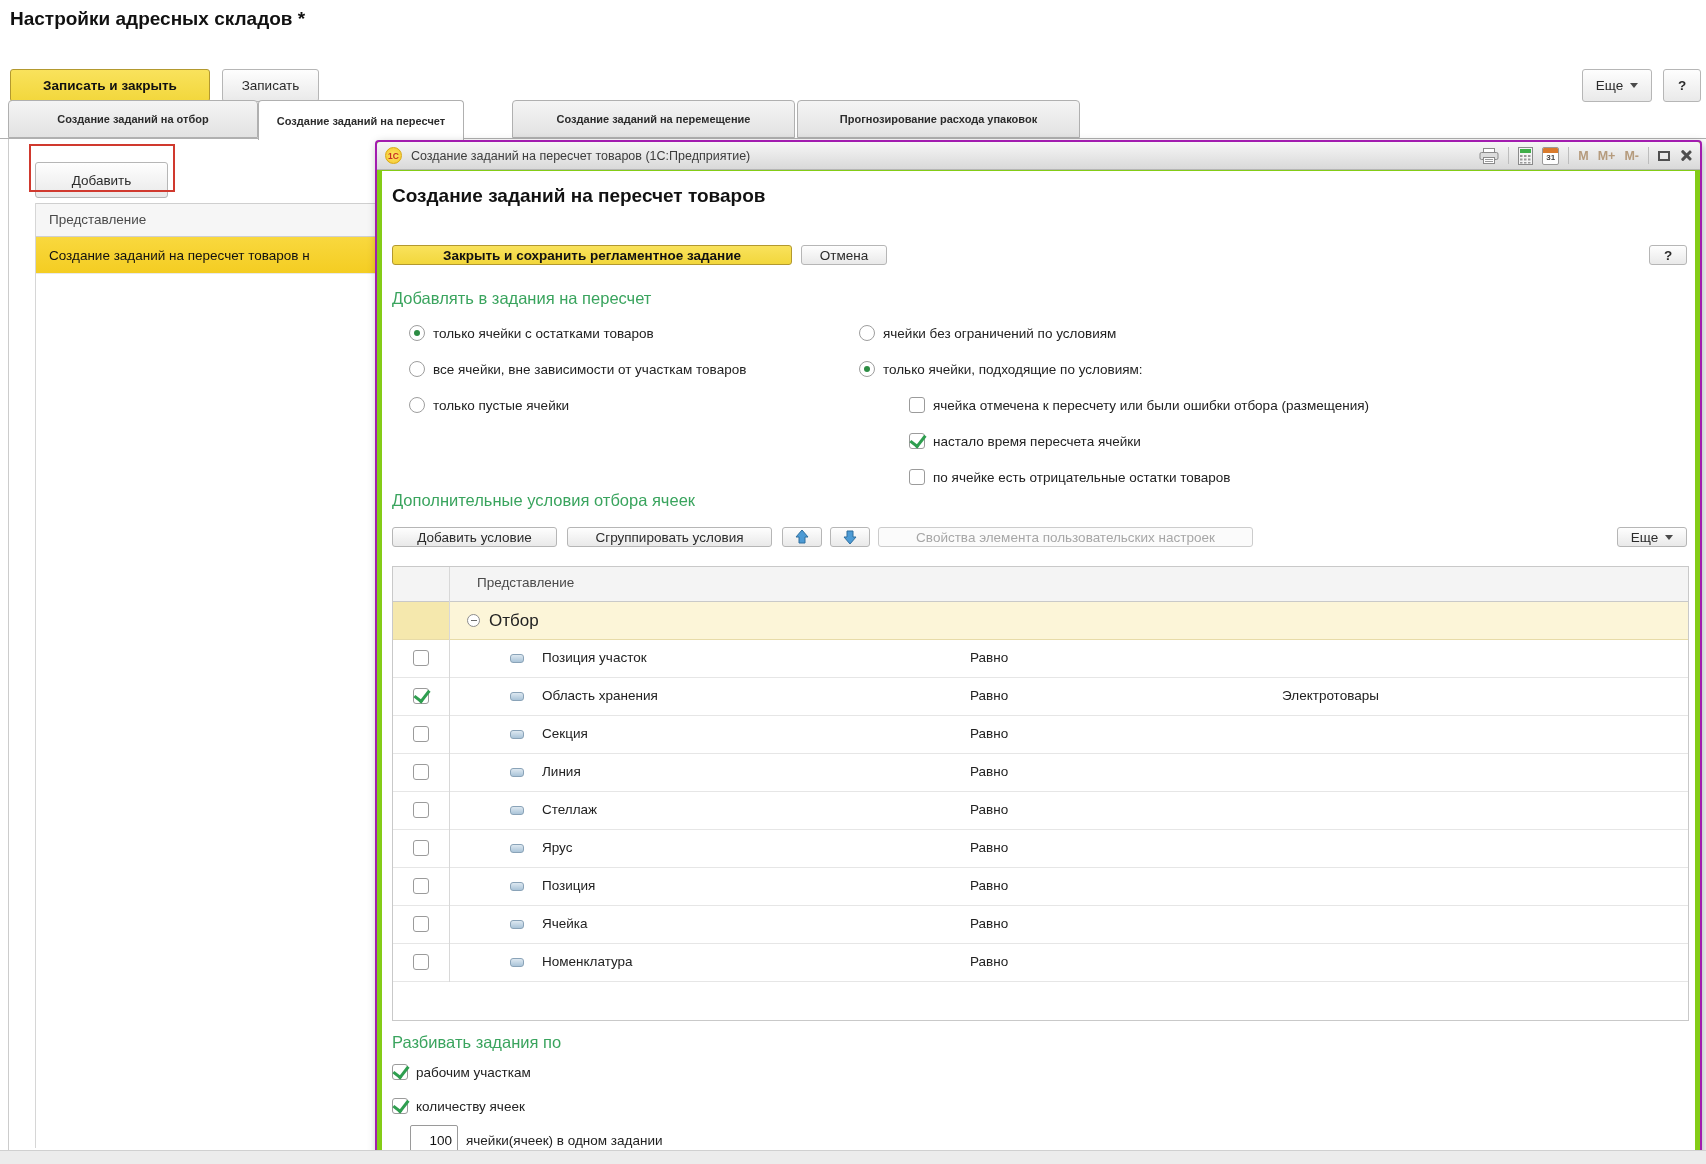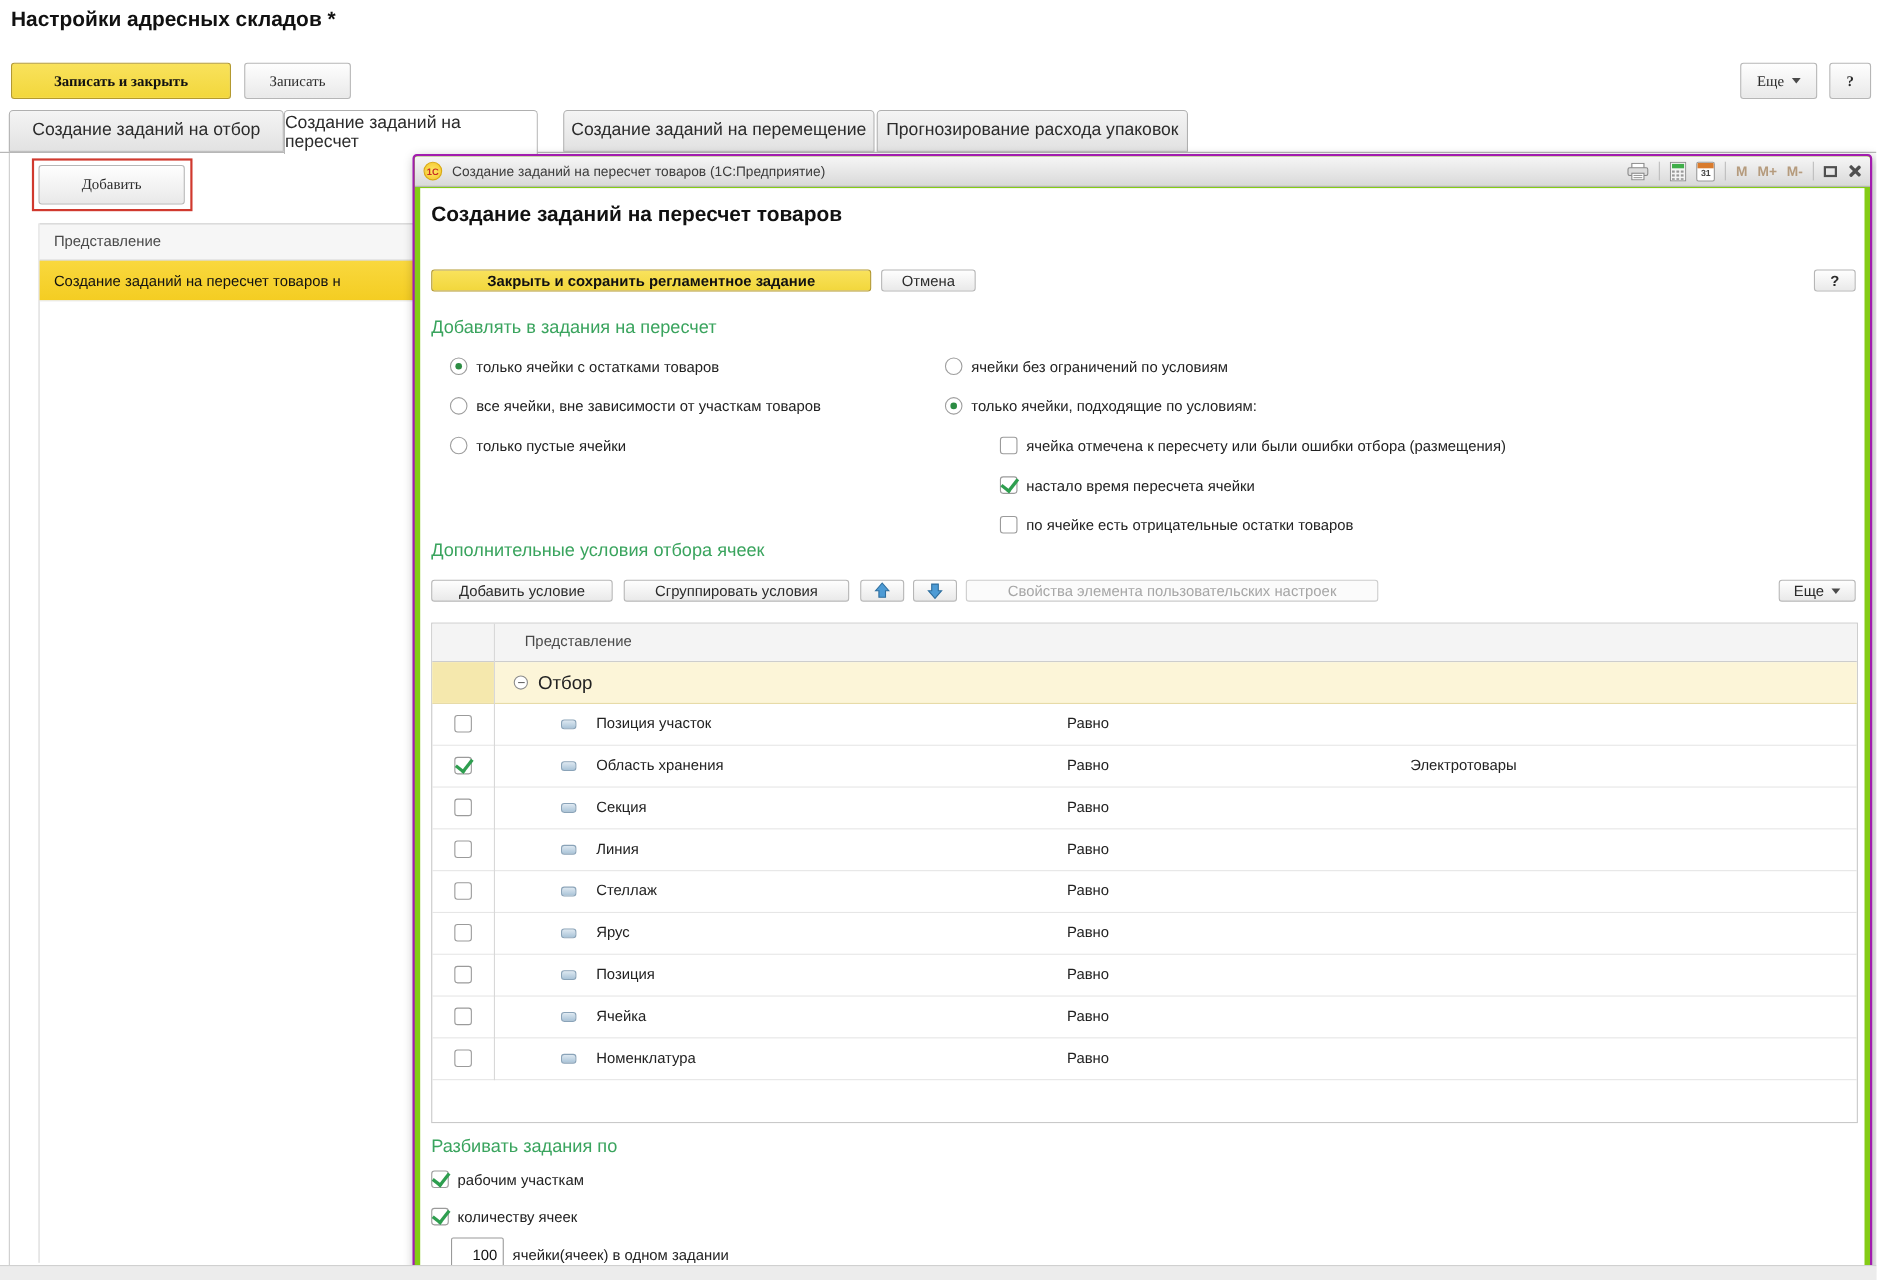--- a/index.html
+++ b/index.html
@@ -4,36 +4,36 @@
 <style>
   * { margin:0; padding:0; box-sizing:border-box; }
   html,body { background:#fff; }
   body { font-family:"Liberation Sans","DejaVu Sans",sans-serif; color:#222; }
   .screen { position:relative; width:1706px; height:1164px; background:#fff; overflow:hidden; }
 
   
   .page-title { position:absolute; left:10px; top:8px; font-size:19px; font-weight:bold; color:#111; }
   .btn { position:absolute; height:33px; border:1px solid #b6b6b6; border-radius:3px;
          background:linear-gradient(#fefefe,#e9e9e9); font-size:13.5px; color:#2b2b2b;
-         display:flex; align-items:center; justify-content:center; cursor:pointer; font-family:Liberation Serif, serif; }
+         display:flex; align-items:center; justify-content:center; cursor:pointer; font-family:Liberation Sans, sans-serif;margin-top:12px; }
   .btn.primary { background:linear-gradient(#f9e25c,#f2d73c); border-color:#b3992f; font-weight:bold; color:#111; }
   #btn-save-close { left:10px; top:57px; width:200px; }
   #btn-save { left:222px; top:57px; width:97px; }
   #btn-top-more { left:1582px; top:57px; width:70px; }
   #btn-top-help { left:1663px; top:57px; width:38px; font-weight:bold; }
   .caret { width:0; height:0; border-left:4px solid transparent; border-right:4px solid transparent;
            border-top:5px solid #4a4a4a; display:inline-block; margin-left:7px; }
 
   
   .tab { position:absolute; top:100px; height:38px; border:1px solid #b0b0b0; border-radius:4px 4px 0 0;
          background:linear-gradient(#f4f4f4,#e2e2e2); display:flex; align-items:center; justify-content:center;
-         font-size:16px; color:#2b2b2b; z-index:2; cursor:pointer; }
+         font-size:11px; color:#2b2b2b; z-index:2; cursor:pointer;font-weight:bold; }
   .tab.active { background:#fff; height:40px; z-index:5; border-bottom:none; }
   #tab-0 { left:8px;   width:250px; }
-  #tab-1 { left:258px; width:231px; }
+  #tab-1 { left:258px; width:206px; }
   #tab-2 { left:512px; width:283px; }
   #tab-3 { left:797px; width:283px; }
   .pane-line { position:absolute; left:0; top:138px; width:1706px; height:1px; background:#b0b0b0; z-index:1; }
   .pane-left-line { position:absolute; left:8px; top:139px; width:1px; height:1011px; background:#cccccc; z-index:1; }
 
   
   #btn-add { left:35px; top:150px; width:133px; height:36px; z-index:3; }
   .red-annotation { position:absolute; left:29px; top:144px; width:146px; height:48px;
                     border:2px solid #d0392e; z-index:6; pointer-events:none; }
   .lp-table { position:absolute; left:35px; top:203px; width:450px; height:945px; z-index:1;

